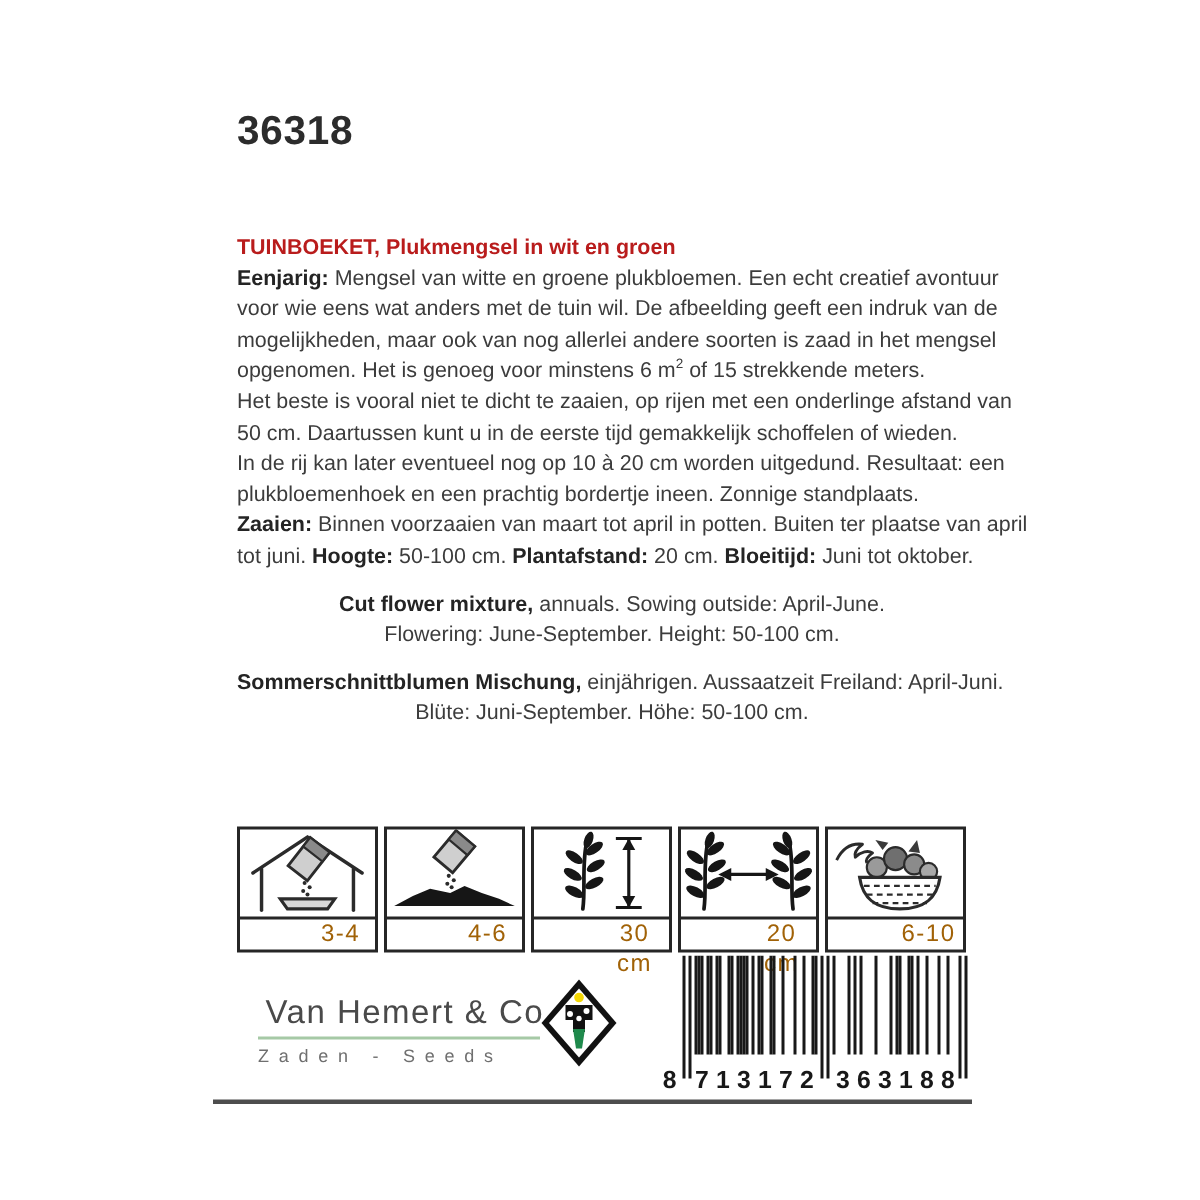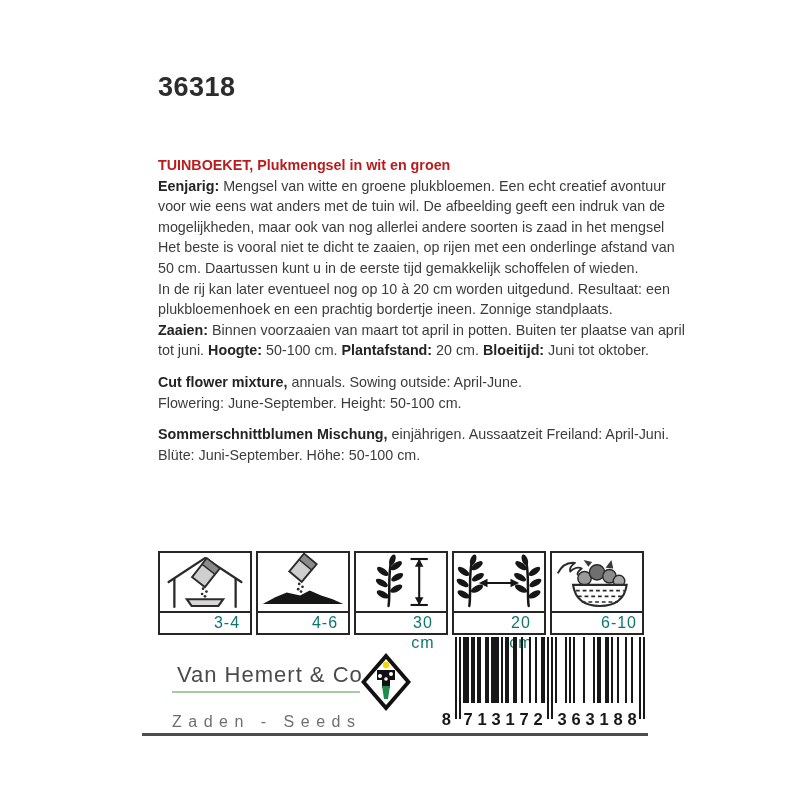--- a/index.html
+++ b/index.html
@@ -10,38 +10,38 @@
   .product-number {
     position:absolute; left:158px; top:72px;
     font-size:27px; font-weight:600; color:#2c2c2c; letter-spacing:0.5px;
   }
   .description {
     position:absolute; left:158px; top:155px; width:500px;
     color:#3c3c3c; font-size:14.3px; line-height:20.6px;
   }
   .desc-title { font-weight:700; color:#b91c1c; }
   .para { margin-top:0; }
-  .para + .para { margin-top:11px; }
+  .para + .para { margin-top:11px;text-align:center; }
   .line { white-space:nowrap; }
   .b { font-weight:700; color:#242424; }
   .description sup { font-size:9px; line-height:0; }
 
   .pictograms { position:absolute; left:158px; top:551px; display:flex; gap:4px; }
   .picto-cell { width:94px; box-sizing:border-box; border:2px solid #262626; background:#fff; }
   .picto-icon { display:block; height:58px; border-bottom:2px solid #262626; }
   .picto-icon svg { display:block; width:100%; height:100%; }
   .picto-label {
     height:20px; line-height:20px; text-align:center;
-    font-size:16px; font-weight:500; color:#0f766e; letter-spacing:1px;margin-left:44px;
+    font-size:16px; font-weight:500; color:#a16207; letter-spacing:1px;margin-left:44px;
   }
 
   .brand { position:absolute; left:172px; top:662px; width:188px; }
   .brand-name { font-size:22px; color:#4a4a4a; letter-spacing:1px; white-space:nowrap; padding-left:5px; }
   .brand-rule { height:2px; margin-top:3px; width:188px; }
-  .brand-tagline { margin-top:20px; font-size:16px; color:#6f6f6f; letter-spacing:6.5px; white-space:nowrap; }
+  .brand-tagline { margin-top:4px; font-size:12px; color:#6f6f6f; letter-spacing:6.5px; white-space:nowrap; }
 
   .logo-diamond { position:absolute; left:360px; top:652px; width:52px; height:60px; }
   .logo-diamond svg { display:block; width:100%; height:100%; }
 
   .barcode { position:absolute; left:441px; top:637px; width:206px; height:92px; }
   .barcode svg { display:block; width:100%; height:100%; }
 
   .bottom-rule { position:absolute; left:142px; top:733px; width:506px; height:2.5px; background:#4d4d4d; }
 </style>
 </head>
@@ -51,20 +51,21 @@
 
   <div class="product-number">36318</div>
 
   <div class="description">
     <div class="desc-title">TUINBOEKET, Plukmengsel in wit en groen</div>
     <div id="desc-body">
         <div class="para">
           <div class="line"><span class="b">Eenjarig:</span><span> Mengsel van witte en groene plukbloemen. Een echt creatief avontuur</span></div>
           <div class="line"><span>voor wie eens wat anders met de tuin wil. De afbeelding geeft een indruk van de</span></div>
           <div class="line"><span>mogelijkheden, maar ook van nog allerlei andere soorten is zaad in het mengsel</span></div>
+          <div class="line"><span>opgenomen. Het is genoeg voor minstens 6 m</span><sup>2</sup><span> of 15 strekkende meters.</span></div>
           <div class="line"><span>Het beste is vooral niet te dicht te zaaien, op rijen met een onderlinge afstand van</span></div>
           <div class="line"><span>50 cm. Daartussen kunt u in de eerste tijd gemakkelijk schoffelen of wieden.</span></div>
           <div class="line"><span>In de rij kan later eventueel nog op 10 à 20 cm worden uitgedund. Resultaat: een</span></div>
           <div class="line"><span>plukbloemenhoek en een prachtig bordertje ineen. Zonnige standplaats.</span></div>
           <div class="line"><span class="b">Zaaien:</span><span> Binnen voorzaaien van maart tot april in potten. Buiten ter plaatse van april</span></div>
           <div class="line"><span>tot juni. </span><span class="b">Hoogte:</span><span> 50-100 cm. </span><span class="b">Plantafstand:</span><span> 20 cm. </span><span class="b">Bloeitijd:</span><span> Juni tot oktober.</span></div>
         </div>
         <div class="para">
           <div class="line"><span class="b">Cut flower mixture,</span><span> annuals. Sowing outside: April-June.</span></div>
           <div class="line"><span>Flowering: June-September. Height: 50-100 cm.</span></div>

